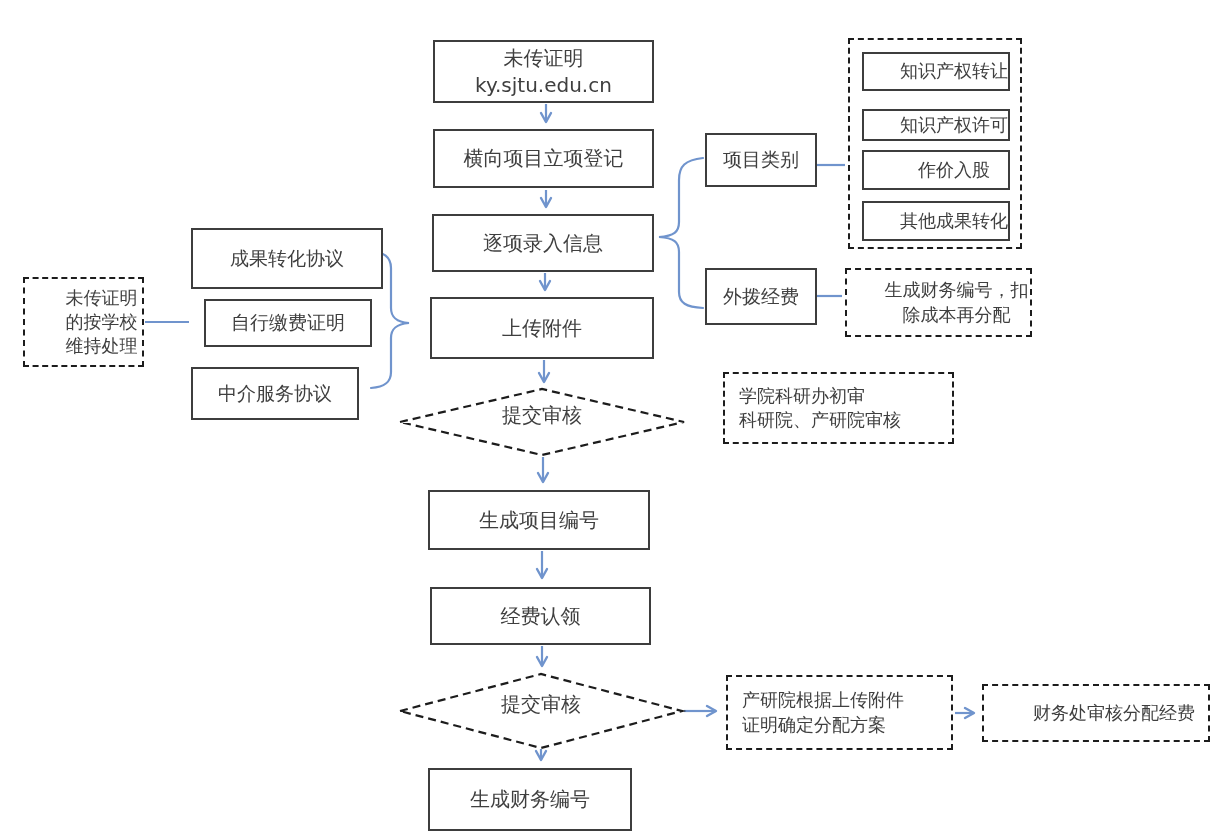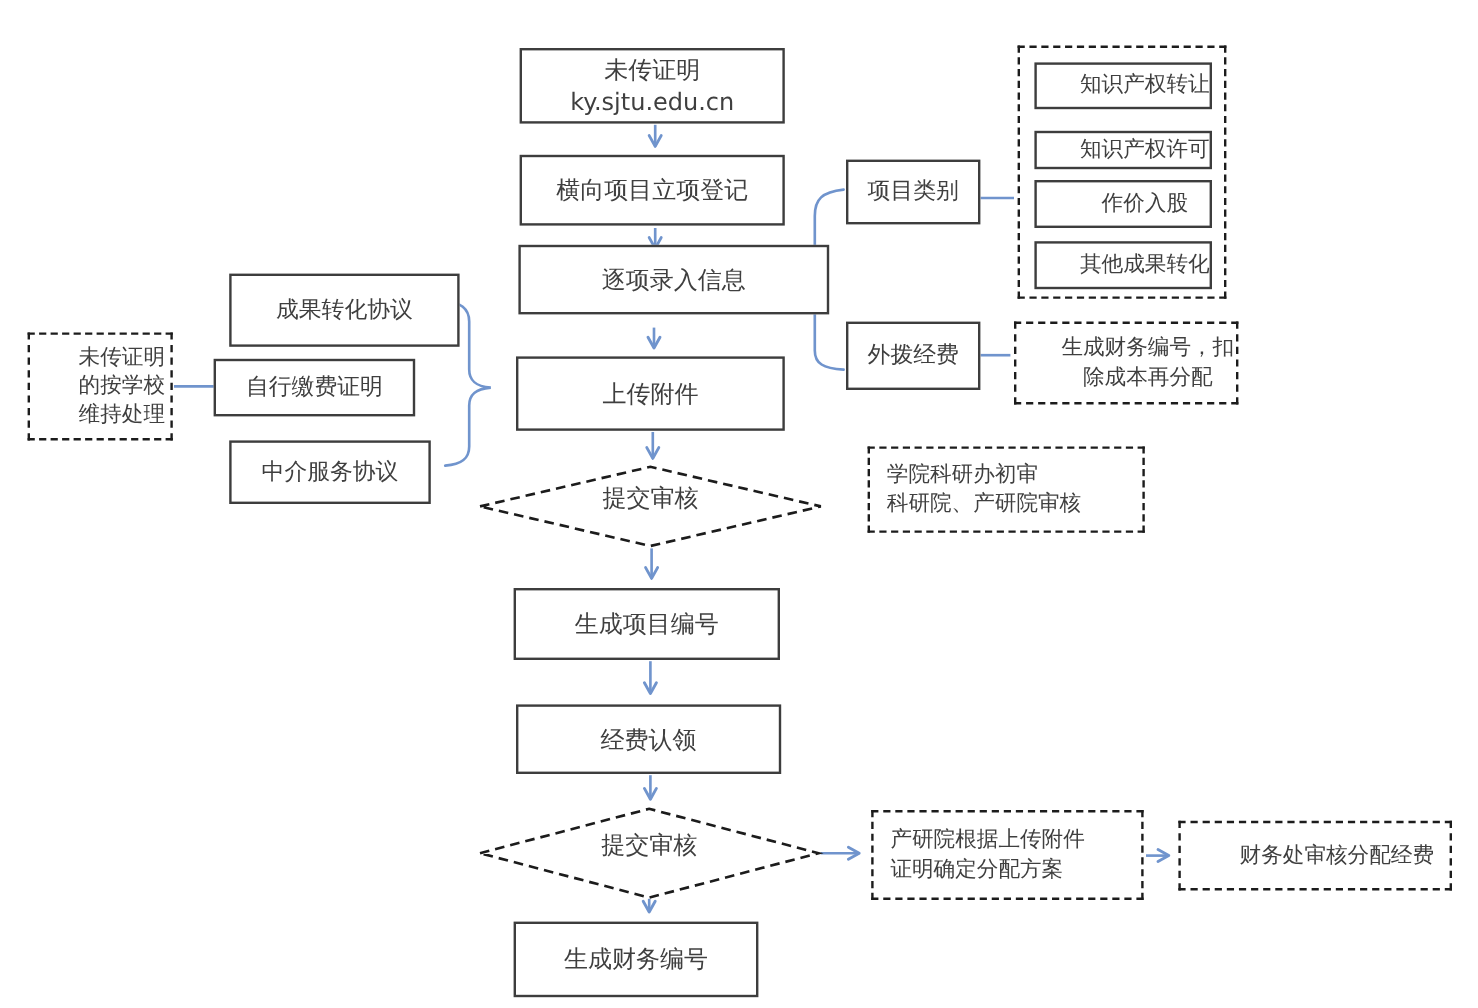--- a/index.html
+++ b/index.html
@@ -61,21 +61,21 @@
 
   <div class="box" style="left:433px;top:40px;width:221px;height:63px">
     <div>未传证明</div>
     <div>ky.sjtu.edu.cn</div>
   </div>
 
   <div class="box" style="left:433px;top:129px;width:221px;height:59px">
     <div>横向项目立项登记</div>
   </div>
 
-  <div class="box" style="left:432px;top:204px;width:259px;height:58px">
+  <div class="box" style="left:432px;top:214px;width:222px;height:58px">
     <div>逐项录入信息</div>
   </div>
 
   <div class="box" style="left:430px;top:297px;width:224px;height:62px">
     <div>上传附件</div>
   </div>
 
   <div class="diamond-label" style="left:442px;top:402px;width:200px;height:40px">
     <div>提交审核</div>
   </div>
@@ -120,21 +120,21 @@
   </div>
 
   <div class="box dashed small" style="left:845px;top:268px;width:187px;height:69px">
     <div>生成财务编号，扣</div>
     <div>除成本再分配</div>
   </div>
 
   <div class="box" style="left:191px;top:228px;width:192px;height:61px;font-size:19px">
     <div>成果转化协议</div>
   </div>
-  <div class="box" style="left:178px;top:299px;width:168px;height:48px;font-size:19px">
+  <div class="box" style="left:204px;top:299px;width:168px;height:48px;font-size:19px">
     <div>自行缴费证明</div>
   </div>
   <div class="box" style="left:191px;top:367px;width:168px;height:53px;font-size:19px">
     <div>中介服务协议</div>
   </div>
 
   <div class="box dashed small" style="left:23px;top:277px;width:121px;height:90px">
     <div>未传证明</div>
     <div>的按学校</div>
     <div>维持处理</div>

